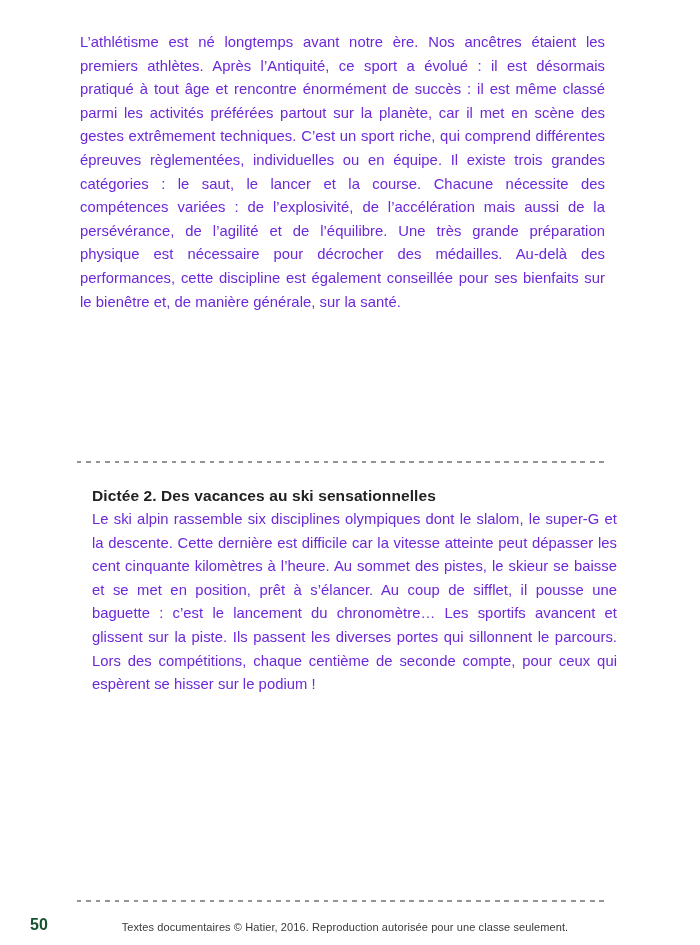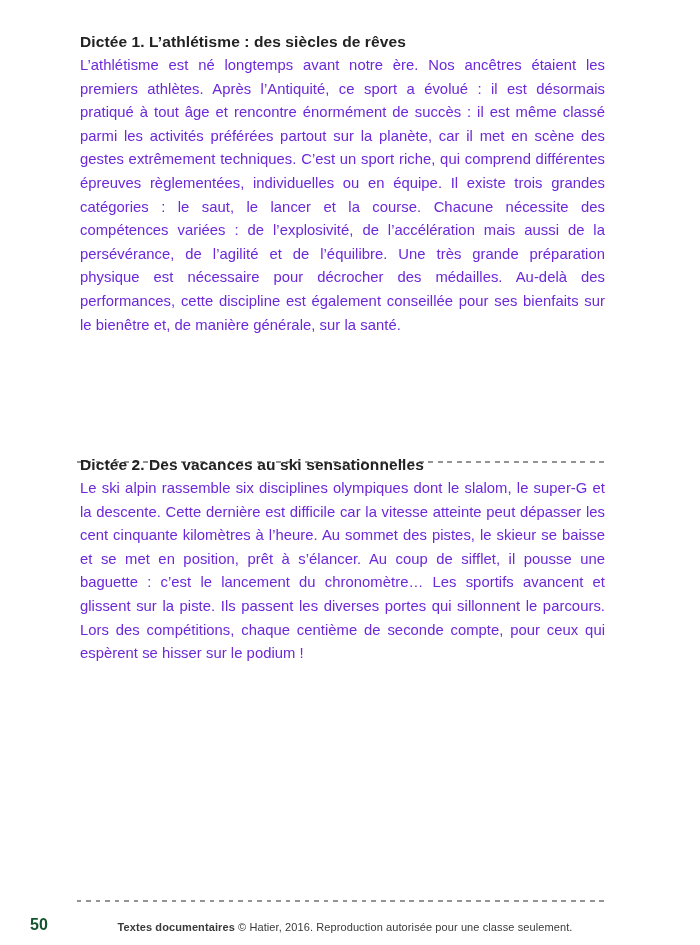--- a/index.html
+++ b/index.html
@@ -14,21 +14,21 @@
     background: #ffffff;
     overflow: hidden;
     font-family: "Liberation Sans", sans-serif;
   }
   .dictee {
     position: absolute;
     left: 80px;
     width: 525px;
   }
   .dictee-1 { top: 31px; }
-  .dictee-2 { top: 454px; }
+  .dictee-2 { top: 485px; margin-left: 12px; }
   .dictee h2 {
     margin: 0 0 2px 0;
     font-size: 15.5px;
     line-height: 21px;
     font-weight: 700;
     color: #222222;
     letter-spacing: 0.1px;
   }
   .dictee p {
     margin: 0;
@@ -61,29 +61,28 @@
     position: absolute;
     left: 80px;
     top: 921px;
     width: 530px;
     text-align: center;
     font-size: 11px;
     line-height: 13px;
     color: #3a3a3a;
     letter-spacing: 0.1px;
   }
-  .footer-credit .bold { font-weight: 700; }
+  .footer-credit .bold { font-weight: 400; }
 </style>
 </head>
 <body>
 
 <div class="page">
 
   <section class="dictee dictee-1">
-    <h2>Dictée 1. L’athlétisme : des siècles de rêves</h2>
     <p>L’athlétisme est né longtemps avant notre ère. Nos ancêtres étaient les premiers athlètes. Après l’Antiquité, ce sport a évolué : il est désormais pratiqué à tout âge et rencontre énormément de succès : il est même classé parmi les activités préférées partout sur la planète, car il met en scène des gestes extrêmement techniques. C’est un sport riche, qui comprend différentes épreuves règlementées, individuelles ou en équipe. Il existe trois grandes catégories : le saut, le lancer et la course. Chacune nécessite des compétences variées : de l’explosivité, de l’accélération mais aussi de la persévérance, de l’agilité et de l’équilibre. Une très grande préparation physique est nécessaire pour décrocher des médailles. Au-delà des performances, cette discipline est également conseillée pour ses bienfaits sur le bienêtre et, de manière générale, sur la santé.</p>
   </section>
 
   <div class="cut-line cut-line-1"></div>
 
   <section class="dictee dictee-2">
     <h2>Dictée 2. Des vacances au ski sensationnelles</h2>
     <p>Le ski alpin rassemble six disciplines olympiques dont le slalom, le super-G et la descente. Cette dernière est difficile car la vitesse atteinte peut dépasser les cent cinquante kilomètres à l’heure. Au sommet des pistes, le skieur se baisse et se met en position, prêt à s’élancer. Au coup de sifflet, il pousse une baguette : c’est le lancement du chronomètre… Les sportifs avancent et glissent sur la piste. Ils passent les diverses portes qui sillonnent le parcours. Lors des compétitions, chaque centième de seconde compte, pour ceux qui espèrent se hisser sur le podium !</p>
   </section>
 

